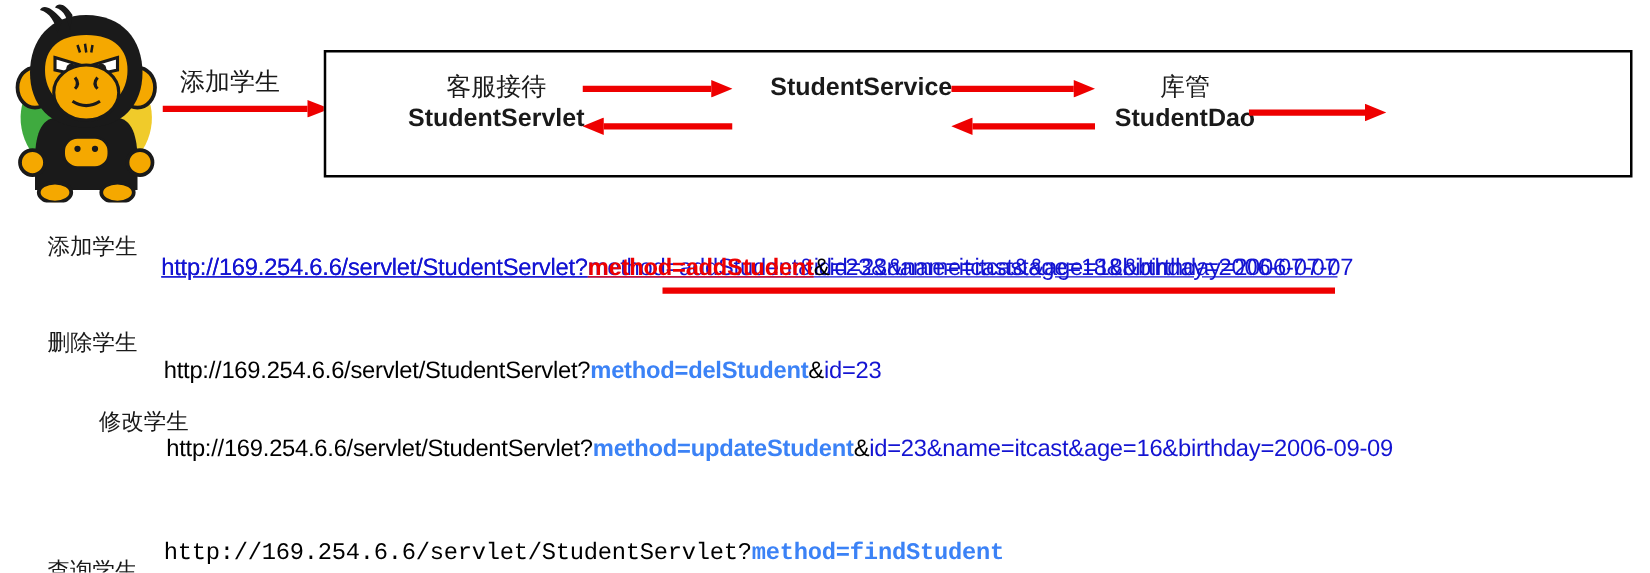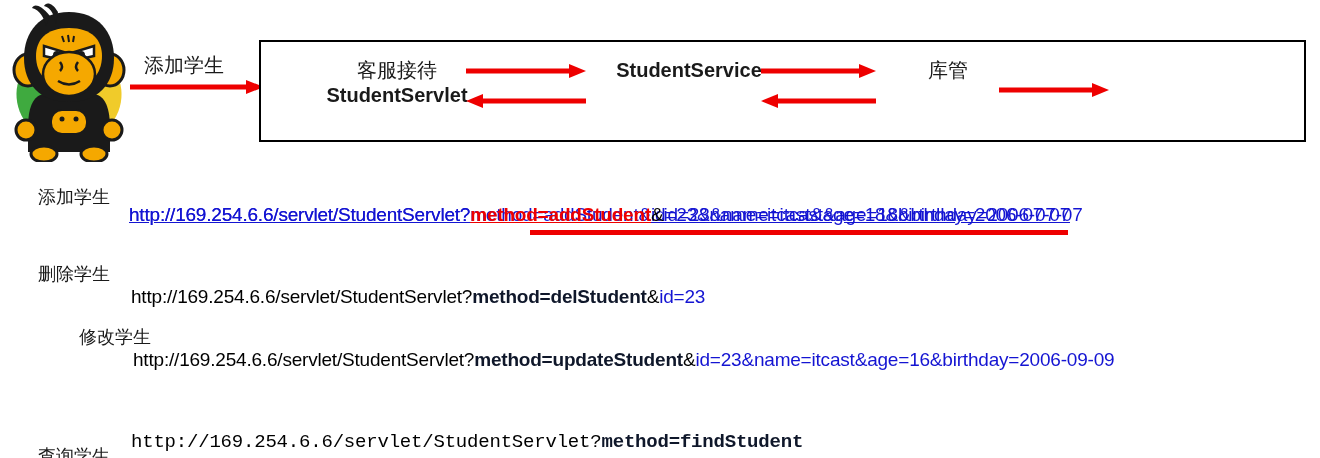--- a/index.html
+++ b/index.html
@@ -81,21 +81,21 @@
   }
   .url-line {
     position: absolute;
     font-size: 19px;
     white-space: nowrap;
     font-family: "Liberation Sans", sans-serif;
     letter-spacing: -0.2px;
   }
   .u-black { color: #000000; }
   .u-blue  { color: #1414d2; }
-  .u-red   { color: #0f172a; font-weight: bold; }
+  .u-red   { color: #3b82f6; font-weight: bold; }
   .link    { color: #1414d2; text-decoration: underline; }
   .link-red{ color: #ee0000; font-weight: bold; text-decoration: underline; }
 
   
   #url-add-layer-b {
     position: absolute;
     left: 129px;
     top: 204px;
     font-size: 19px;
     white-space: nowrap;
@@ -179,20 +179,21 @@
     <span class="cn">客服接待</span>
     <span class="en">StudentServlet</span>
   </div>
 
   <div class="node" id="node-service">
     <span class="en">StudentService</span>
   </div>
 
   <div class="node" id="node-dao">
     <span class="cn">库管</span>
+    <span class="en">StudentDao</span>
   </div>
 
 
   <svg class="arrow-svg" style="left:205px; top:22px;" width="120" height="14" viewBox="0 0 120 14" xmlns="http://www.w3.org/2000/svg">
     <line x1="0" y1="7" x2="103" y2="7" stroke="#ee0000" stroke-width="5"></line>
     <polygon points="103,0 120,7 103,14" fill="#ee0000"></polygon>
   </svg>
 
   <svg class="arrow-svg" style="left:205px; top:52px;" width="120" height="14" viewBox="0 0 120 14" xmlns="http://www.w3.org/2000/svg">
     <line x1="17" y1="7" x2="120" y2="7" stroke="#ee0000" stroke-width="5"></line>

